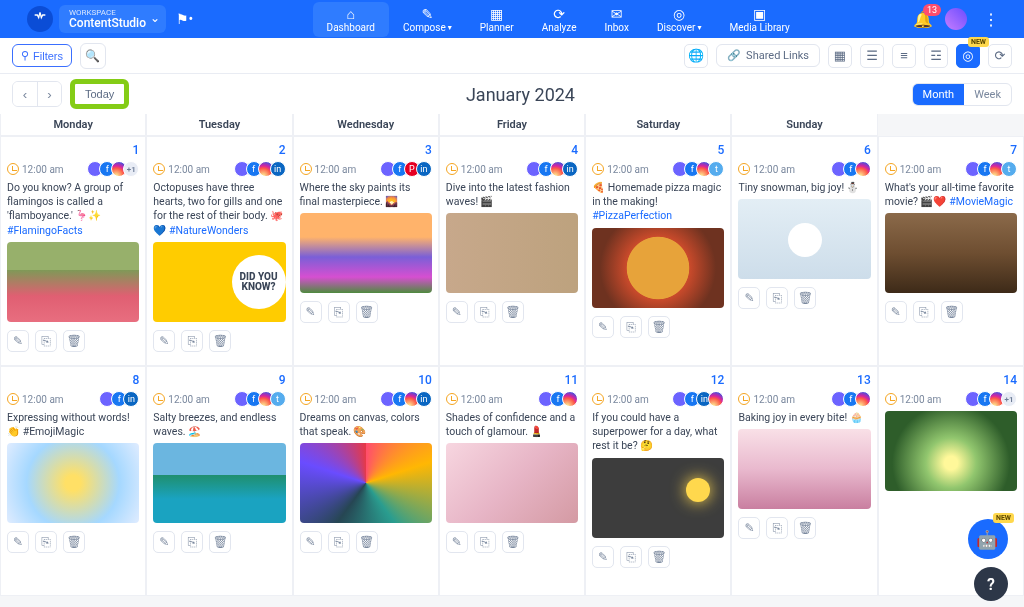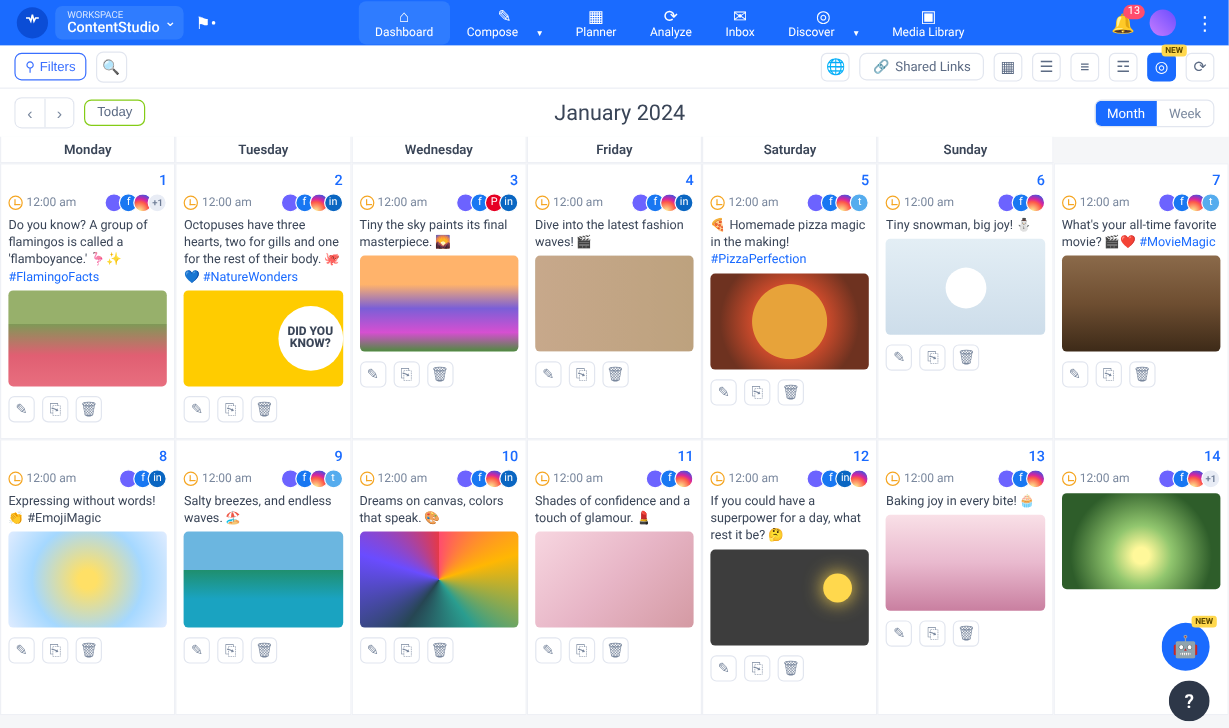--- a/index.html
+++ b/index.html
@@ -1,31 +1,31 @@
 <!DOCTYPE html>
 <html><head>
 <meta charset="utf-8">
 <style>
 * { margin: 0; padding: 0; box-sizing: border-box; }
 body { font-family: -apple-system, BlinkMacSystemFont, "Segoe UI", Roboto, sans-serif; font-size: 12px; background: #f5f6f8; color: #3a4557; width: 1024px; height: 607px; overflow: hidden; }
 
 
-.topbar { background: #1a6bff; color: #fff; display: flex; align-items: center; height: 38px; padding: 0 8px; }
+.topbar { background: #1a6bff; color: #fff; display: flex; align-items: center; height: 38px; padding: 0 21px; }
 .logo-circle { width: 26px; height: 26px; border-radius: 50%; background: #0b4dd6; display: flex; align-items: center; justify-content: center; margin: 0 6px; }
 .logo-circle svg { width: 16px; height: 16px; fill: #fff; }
 .workspace { background: #2f7cff; border-radius: 6px; padding: 4px 20px 4px 10px; display: flex; flex-direction: column; line-height: 1; position: relative; margin-right: 10px; }
 .workspace small { font-size: 8px; opacity: .8; }
 .workspace span { font-size: 12px; font-weight: 500; }
 .workspace::after { content: "⌄"; position: absolute; right: 6px; top: 50%; transform: translateY(-60%); }
 .flag { color: #fff; font-size: 14px; margin-right: 10px; }
 .nav { display: flex; gap: 0; margin-left: auto; margin-right: auto; }
 .nav-item { display: flex; flex-direction: column; align-items: center; justify-content: center; padding: 4px 14px; font-size: 10px; cursor: pointer; border-radius: 6px; }
 .nav-item.active { background: #2f7cff; }
 .nav-item .ico { font-size: 14px; }
-.nav-cap { display: flex; align-items: center; gap: 16px; }
+.nav-cap { display: flex; align-items: center; gap: 2px; }
 .nav-caret { font-size: 8px; }
 .right { display: flex; align-items: center; gap: 12px; }
 .bell { position: relative; font-size: 16px; }
 .badge { position: absolute; top: -6px; right: -8px; background: #ff4d6d; color: #fff; font-size: 9px; padding: 1px 4px; border-radius: 8px; }
 .avatar { width: 22px; height: 22px; border-radius: 50%; background: linear-gradient(45deg,#c77dff,#6a4cff); }
 .kebab { font-size: 16px; padding: 0 4px; }
 
 
 .toolbar { background: #fff; height: 36px; display: flex; align-items: center; padding: 0 12px; gap: 8px; border-bottom: 1px solid #e9ecf3; }
 .filters-btn { border: 1px solid #3a6fff; color: #3a6fff; border-radius: 6px; padding: 4px 8px; font-size: 11px; display: flex; align-items: center; gap: 4px; background: #fff; }
@@ -35,21 +35,21 @@
 .tool-ico.active { background: #1a6bff; color: #fff; border-color: #1a6bff; }
 .tool-ico.new { position: relative; }
 .tool-ico.new::after { content: "NEW"; position: absolute; top: -8px; right: -10px; background: #ffd84d; color: #5b4700; font-size: 7px; padding: 1px 3px; border-radius: 3px; font-weight: 700; }
 .shared { border: 1px solid #e2e6ef; border-radius: 6px; padding: 4px 10px; font-size: 11px; color: #5c6b84; display: flex; align-items: center; gap: 5px; }
 
 
 .cal-hdr { background: #fff; display: flex; align-items: center; padding: 6px 12px; height: 40px; }
 .nav-arrows { display: flex; border: 1px solid #e2e6ef; border-radius: 6px; overflow: hidden; }
 .nav-arrows button { border: none; background: #fff; width: 24px; height: 24px; color: #7a889e; }
 .nav-arrows button + button { border-left: 1px solid #e2e6ef; }
-.today { border: 1px solid #84cc16; border-radius: 6px; padding: 4px 10px; margin-left: 8px; color: #5c6b84; background: #fff; font-size: 11px; }
+.today { border: 5px solid #84cc16; border-radius: 6px; padding: 4px 10px; margin-left: 8px; color: #5c6b84; background: #fff; font-size: 11px; }
 .title { flex: 1; text-align: center; font-size: 18px; color: #3a4557; }
 .view-toggle { display: flex; border: 1px solid #e2e6ef; border-radius: 6px; overflow: hidden; }
 .view-toggle div { padding: 4px 10px; font-size: 11px; color: #7a889e; }
 .view-toggle .sel { background: #1a6bff; color: #fff; }
 
 
 .cal { display: grid; grid-template-columns: repeat(7, 1fr); }
 .dayname { background: #fff; text-align: center; font-size: 11px; font-weight: 600; padding: 4px 0; border: 1px solid #eef0f5; border-top: none; }
 .cell { background: #fff; border: 1px solid #eef0f5; padding: 6px; min-height: 230px; display: flex; flex-direction: column; gap: 4px; }
 .date { text-align: right; font-size: 12px; color: #1a6bff; font-weight: 500; }
@@ -269,21 +269,21 @@
           <span class="clock"></span>
           <span>12:00 am</span>
         </div>
         <div class="avs">
           <div class="av"></div>
           <div class="av f">f</div>
           <div class="av p">P</div>
           <div class="av l">in</div>
         </div>
       </div>
-    <div class="copy">Tiny the sky paints its final masterpiece. 🌄</div>
+    <div class="copy">Where the sky paints its final masterpiece. 🌄</div>
     <div class="thumb t-sunset"></div>
     <div class="actions">
         <div class="act">✎</div>
         <div class="act">⎘</div>
         <div class="act">🗑</div>
       </div>
   </div>
 
   <div class="cell">
     <div class="date">4</div>

